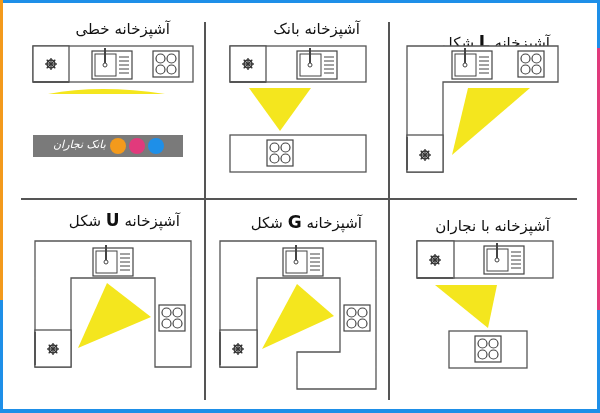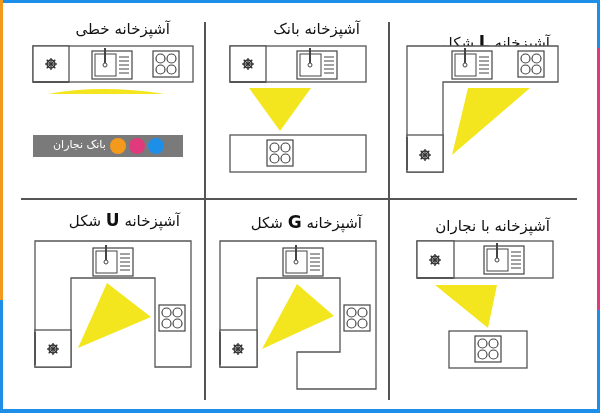--- a/index.html
+++ b/index.html
@@ -10,21 +10,21 @@
   .frame-left-b { position:absolute; left:0; top:300px; width:3px; height:113px; }
   .frame-right-a { position:absolute; right:0; top:0; width:3px; height:48px; }
   .frame-right-b { position:absolute; right:0; top:48px; width:3px; height:262px; }
   .frame-right-c { position:absolute; right:0; top:310px; width:3px; height:103px; }
   .vline { position:absolute; width:2px; background:#555; }
   .hline { position:absolute; height:2px; background:#555; }
   .title { position:absolute; font-size:15px; color:#111; direction:rtl; white-space:nowrap; text-align:right; }
   .title b { font-family:"DejaVu Sans", sans-serif; font-size:17px; font-weight:bold; }
   svg.plan { position:absolute; left:0; top:0; }
   .badge { position:absolute; left:33px; top:135px; width:150px; height:22px; background:#7a7a7a; }
-  .badge-text { position:absolute; left:20px; top:3px; color:#fff; font-size:11px; direction:rtl; }
+  .badge-text { position:absolute; left:20px; top:3px; color:#fff; font-size:11px; direction:rtl;font-style:italic; }
   .dot { position:absolute; top:3px; width:16px; height:16px; border-radius:50%; }
 </style>
 </head>
 <body>
 
 <div class="frame-top" style="background:#1e8fe8"></div>
 <div class="frame-bottom" style="background:#1e8fe8"></div>
 <div class="frame-left-a" style="background:#f39a1c"></div>
 <div class="frame-left-b" style="background:#1e8fe8"></div>
 <div class="frame-right-a" style="background:#1e8fe8"></div>

